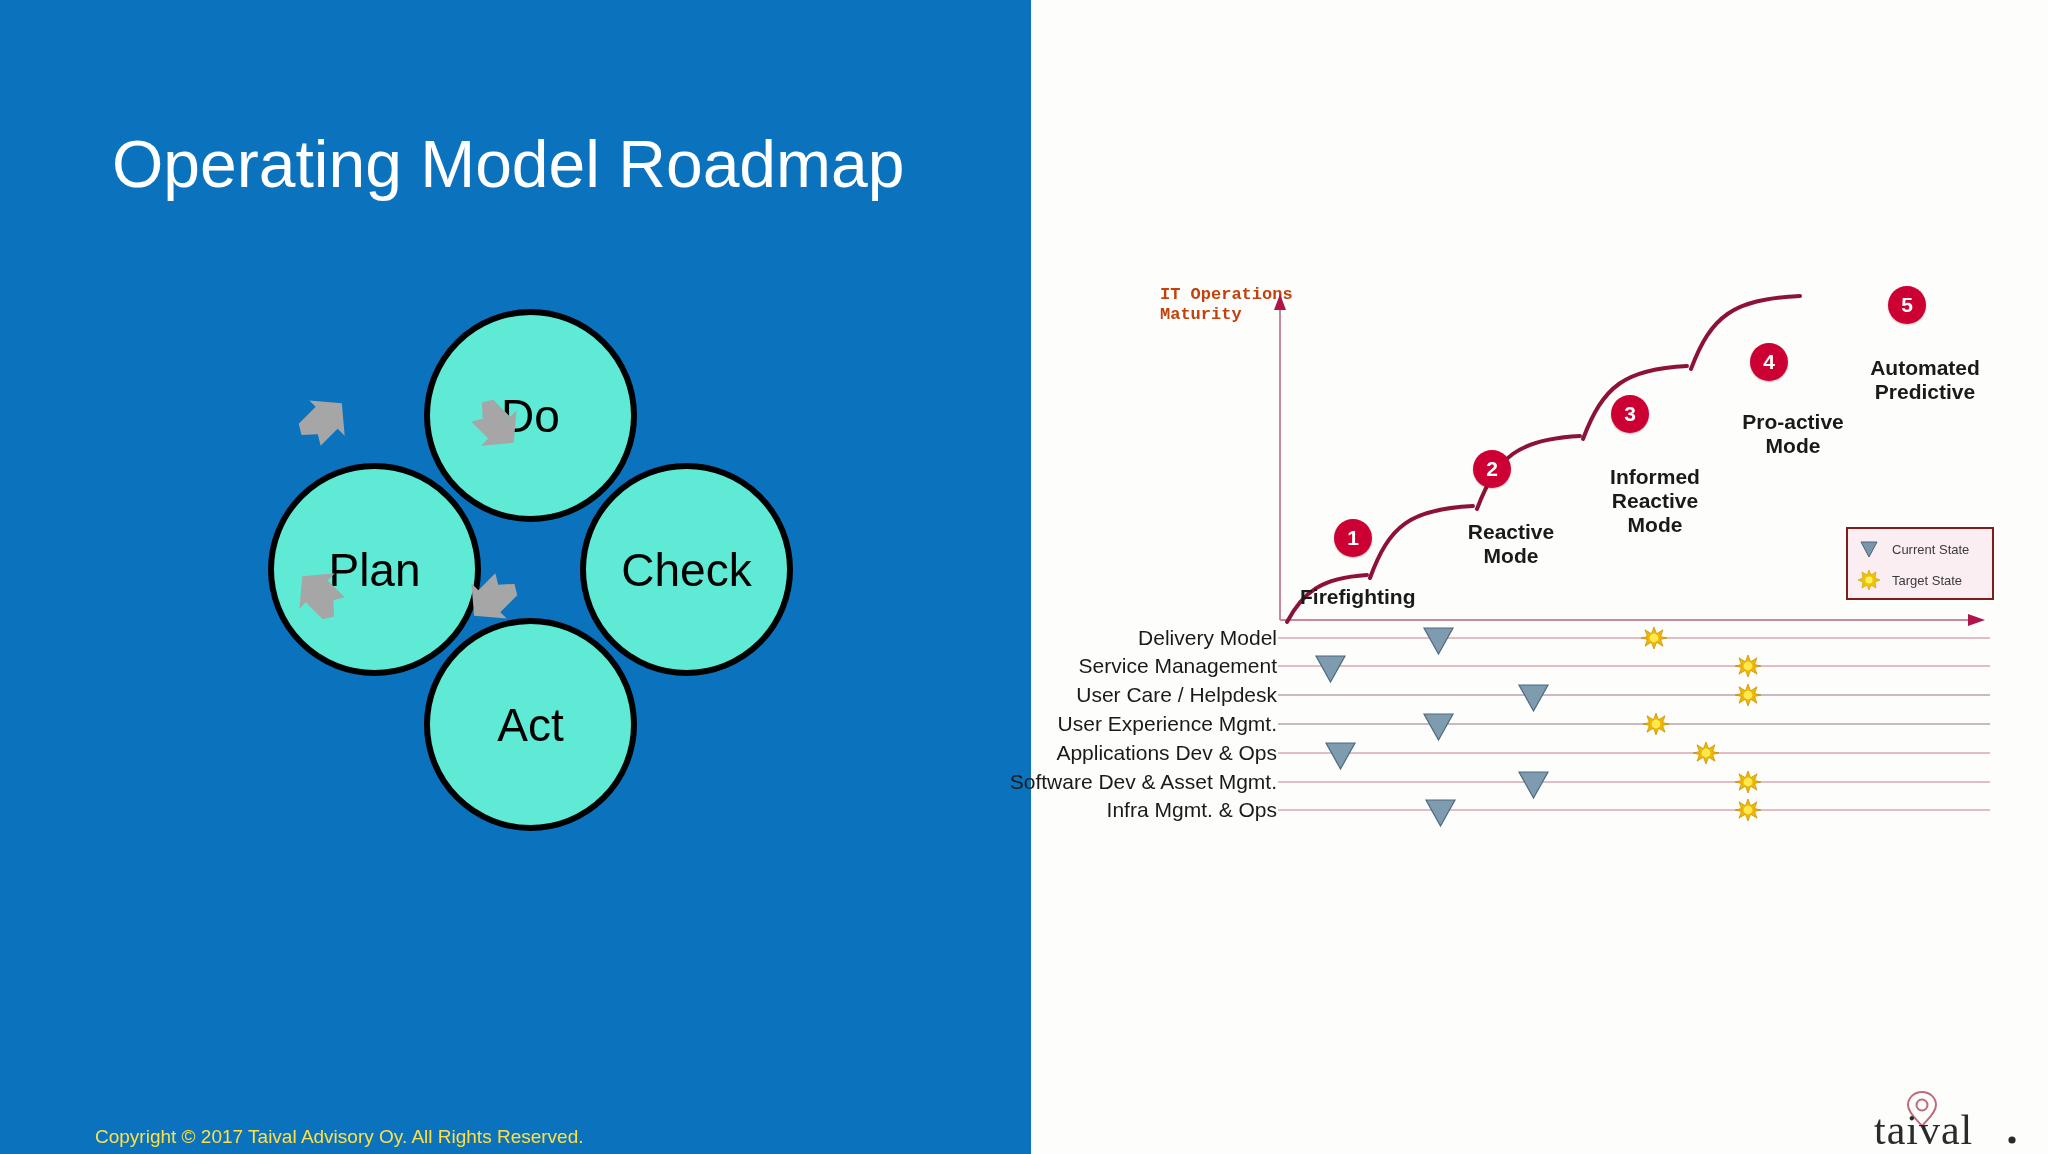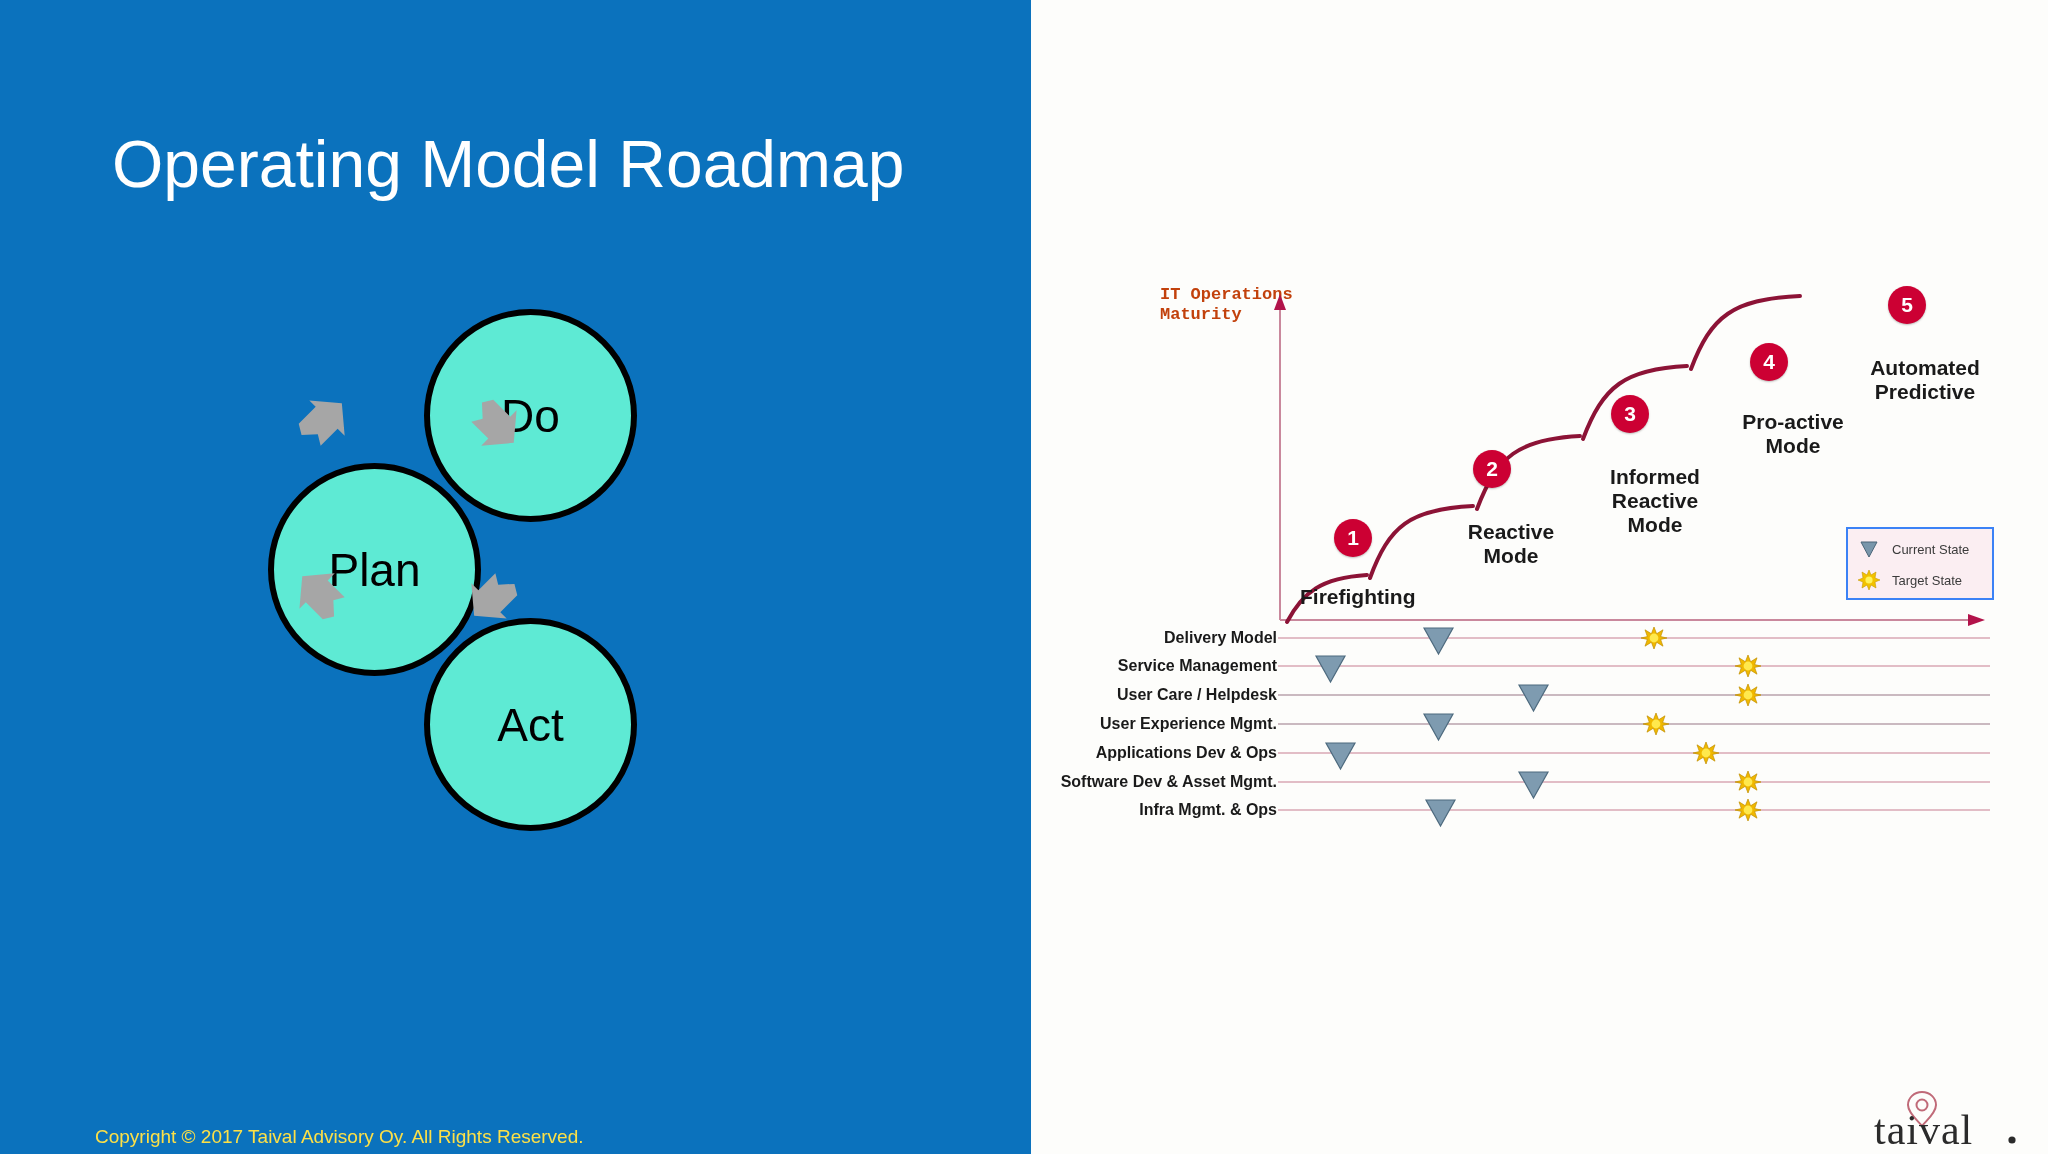--- a/index.html
+++ b/index.html
@@ -116,21 +116,21 @@
     font-family: "Liberation Sans", sans-serif;
     box-shadow: 0 1px 2px rgba(0,0,0,0.25);
   }
 
   
   #legend-box {
     position: absolute;
     left: 1846px; top: 527px;
     width: 148px; height: 73px;
     background: #fbeef2;
-    border: 2px solid #3b82f6;
+    border: 2px solid #7f1d1d;
   }
   .legend-row {
     position: absolute;
     display: flex;
     align-items: center;
     gap: 12px;
     left: 10px;
   }
   #legend-row-0 { top: 9px; }
   #legend-row-1 { top: 40px; }
@@ -138,22 +138,22 @@
     font-size: 13px;
     color: #3b3b3b;
     font-family: "Liberation Sans", sans-serif;
     white-space: nowrap;
   }
 
   
   .row-label {
     position: absolute;
     right: 0;
-    font-size: 16px;
-    font-weight: 700;
+    font-size: 21px;
+    font-weight: 400;
     color: #1a1a1a;
     text-align: center;
     white-space: nowrap;
     font-family: "Liberation Sans", sans-serif;
     transform: translateY(-50%);
   }
 
   #taival-logo {
     position: absolute;
     left: 1862px; top: 1088px;
@@ -166,20 +166,23 @@
 <div id="slide">
 
   <div id="left-panel">
 
     <div id="page-title">Operating Model Roadmap</div>
 
     <div id="pdca">
 
       <div class="pdca-node" id="node-do">
         <span>Do</span>
+      </div>
+      <div class="pdca-node" id="node-check">
+        <span>Check</span>
       </div>
       <div class="pdca-node" id="node-act">
         <span>Act</span>
       </div>
       <div class="pdca-node" id="node-plan">
         <span>Plan</span>
       </div>
 
       <div class="pdca-arrow" id="arrow-plan-do">
         <svg viewBox="0 0 66 66" width="66" height="66" aria-hidden="true">

